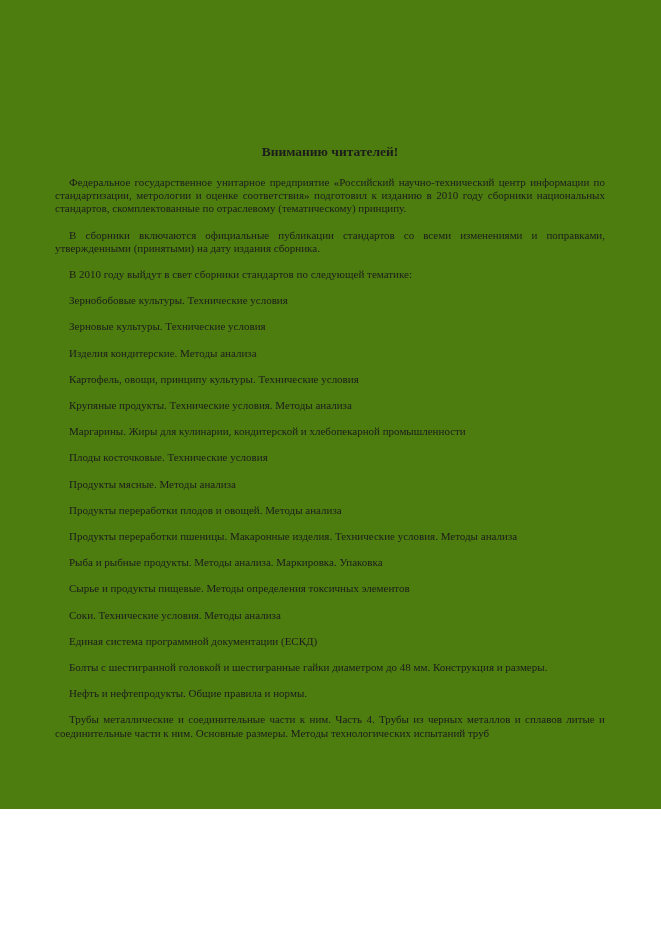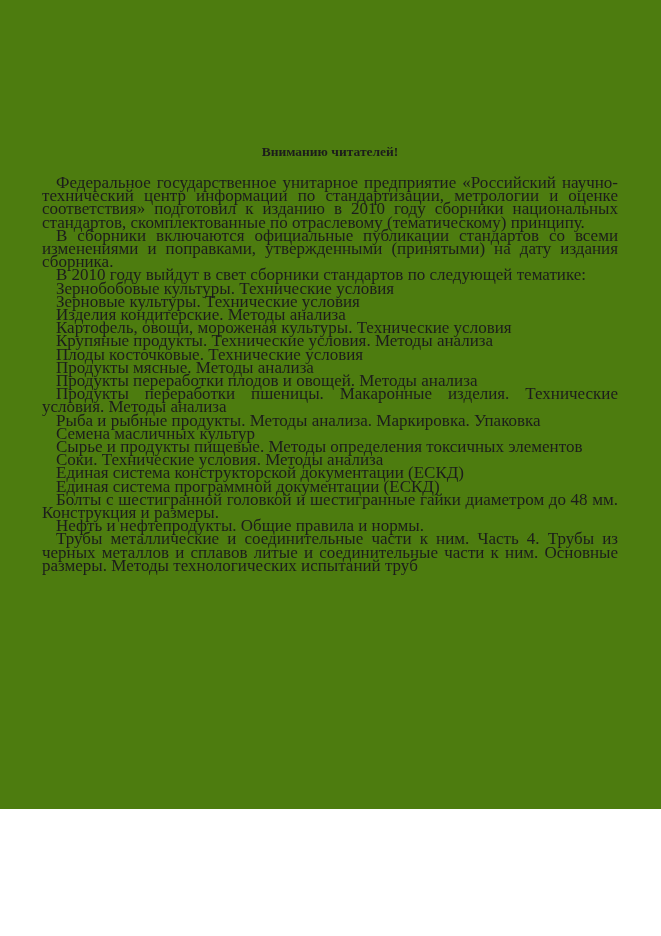--- a/index.html
+++ b/index.html
@@ -24,22 +24,22 @@
     width: 576px;
   }
   .doc-title {
     margin: 0 0 17px 0;
     text-align: center;
     font-weight: bold;
     font-size: 13.5px;
     line-height: 15px;
   }
   .content p {
-    margin: 0;
-    font-size: 17px;
+    margin: 13px;
+    font-size: 11px;
     line-height: 13.2px;
     text-align: justify;
     text-indent: 14px;
   }
   .copyright {
     position: absolute;
     top: 824px;
     right: 63px;
     font-size: 12.7px;
     line-height: 14px;
@@ -55,31 +55,30 @@
     <p>Федеральное государственное унитарное предприятие «Российский научно-технический центр информации по стандартизации, метрологии и оценке соответствия» подготовил к изданию в 2010 году сборники национальных стандартов, скомплектованные по отраслевому (тематическому) принципу.</p>
 
     <p>В сборники включаются официальные публикации стандартов со всеми изменениями и поправками, утвержденными (принятыми) на дату издания сборника.</p>
 
     <p>В 2010 году выйдут в свет сборники стандартов по следующей тематике:</p>
 
     <div>
         <p>Зернобобовые культуры. Технические условия</p>
         <p>Зерновые культуры. Технические условия</p>
         <p>Изделия кондитерские. Методы анализа</p>
-        <p>Картофель, овощи, мороженая культуры. Технические условия</p>
+        <p>Картофель, овощи, принципу культуры. Технические условия</p>
         <p>Крупяные продукты. Технические условия. Методы анализа</p>
+        <p>Маргарины. Жиры для кулинарии, кондитерской и хлебопекарной промышленности</p>
         <p>Плоды косточковые. Технические условия</p>
         <p>Продукты мясные. Методы анализа</p>
         <p>Продукты переработки плодов и овощей. Методы анализа</p>
         <p>Продукты переработки пшеницы. Макаронные изделия. Технические условия. Методы анализа</p>
         <p>Рыба и рыбные продукты. Методы анализа. Маркировка. Упаковка</p>
-        <p>Семена масличных культур</p>
         <p>Сырье и продукты пищевые. Методы определения токсичных элементов</p>
         <p>Соки. Технические условия. Методы анализа</p>
-        <p>Единая система конструкторской документации (ЕСКД)</p>
         <p>Единая система программной документации (ЕСКД)</p>
         <p>Болты с шестигранной головкой и шестигранные гайки диаметром до 48 мм. Конструкция и размеры.</p>
         <p>Нефть и нефтепродукты. Общие правила и нормы.</p>
         <p>Трубы металлические и соединительные части к ним. Часть 4. Трубы из черных металлов и сплавов литые и соединительные части к ним. Основные размеры. Методы технологических испытаний труб</p>
       </div>
   </div>
 
   <div class="copyright">© СТАНДАРТИНФОРМ, 2009</div>
 </div>
 

